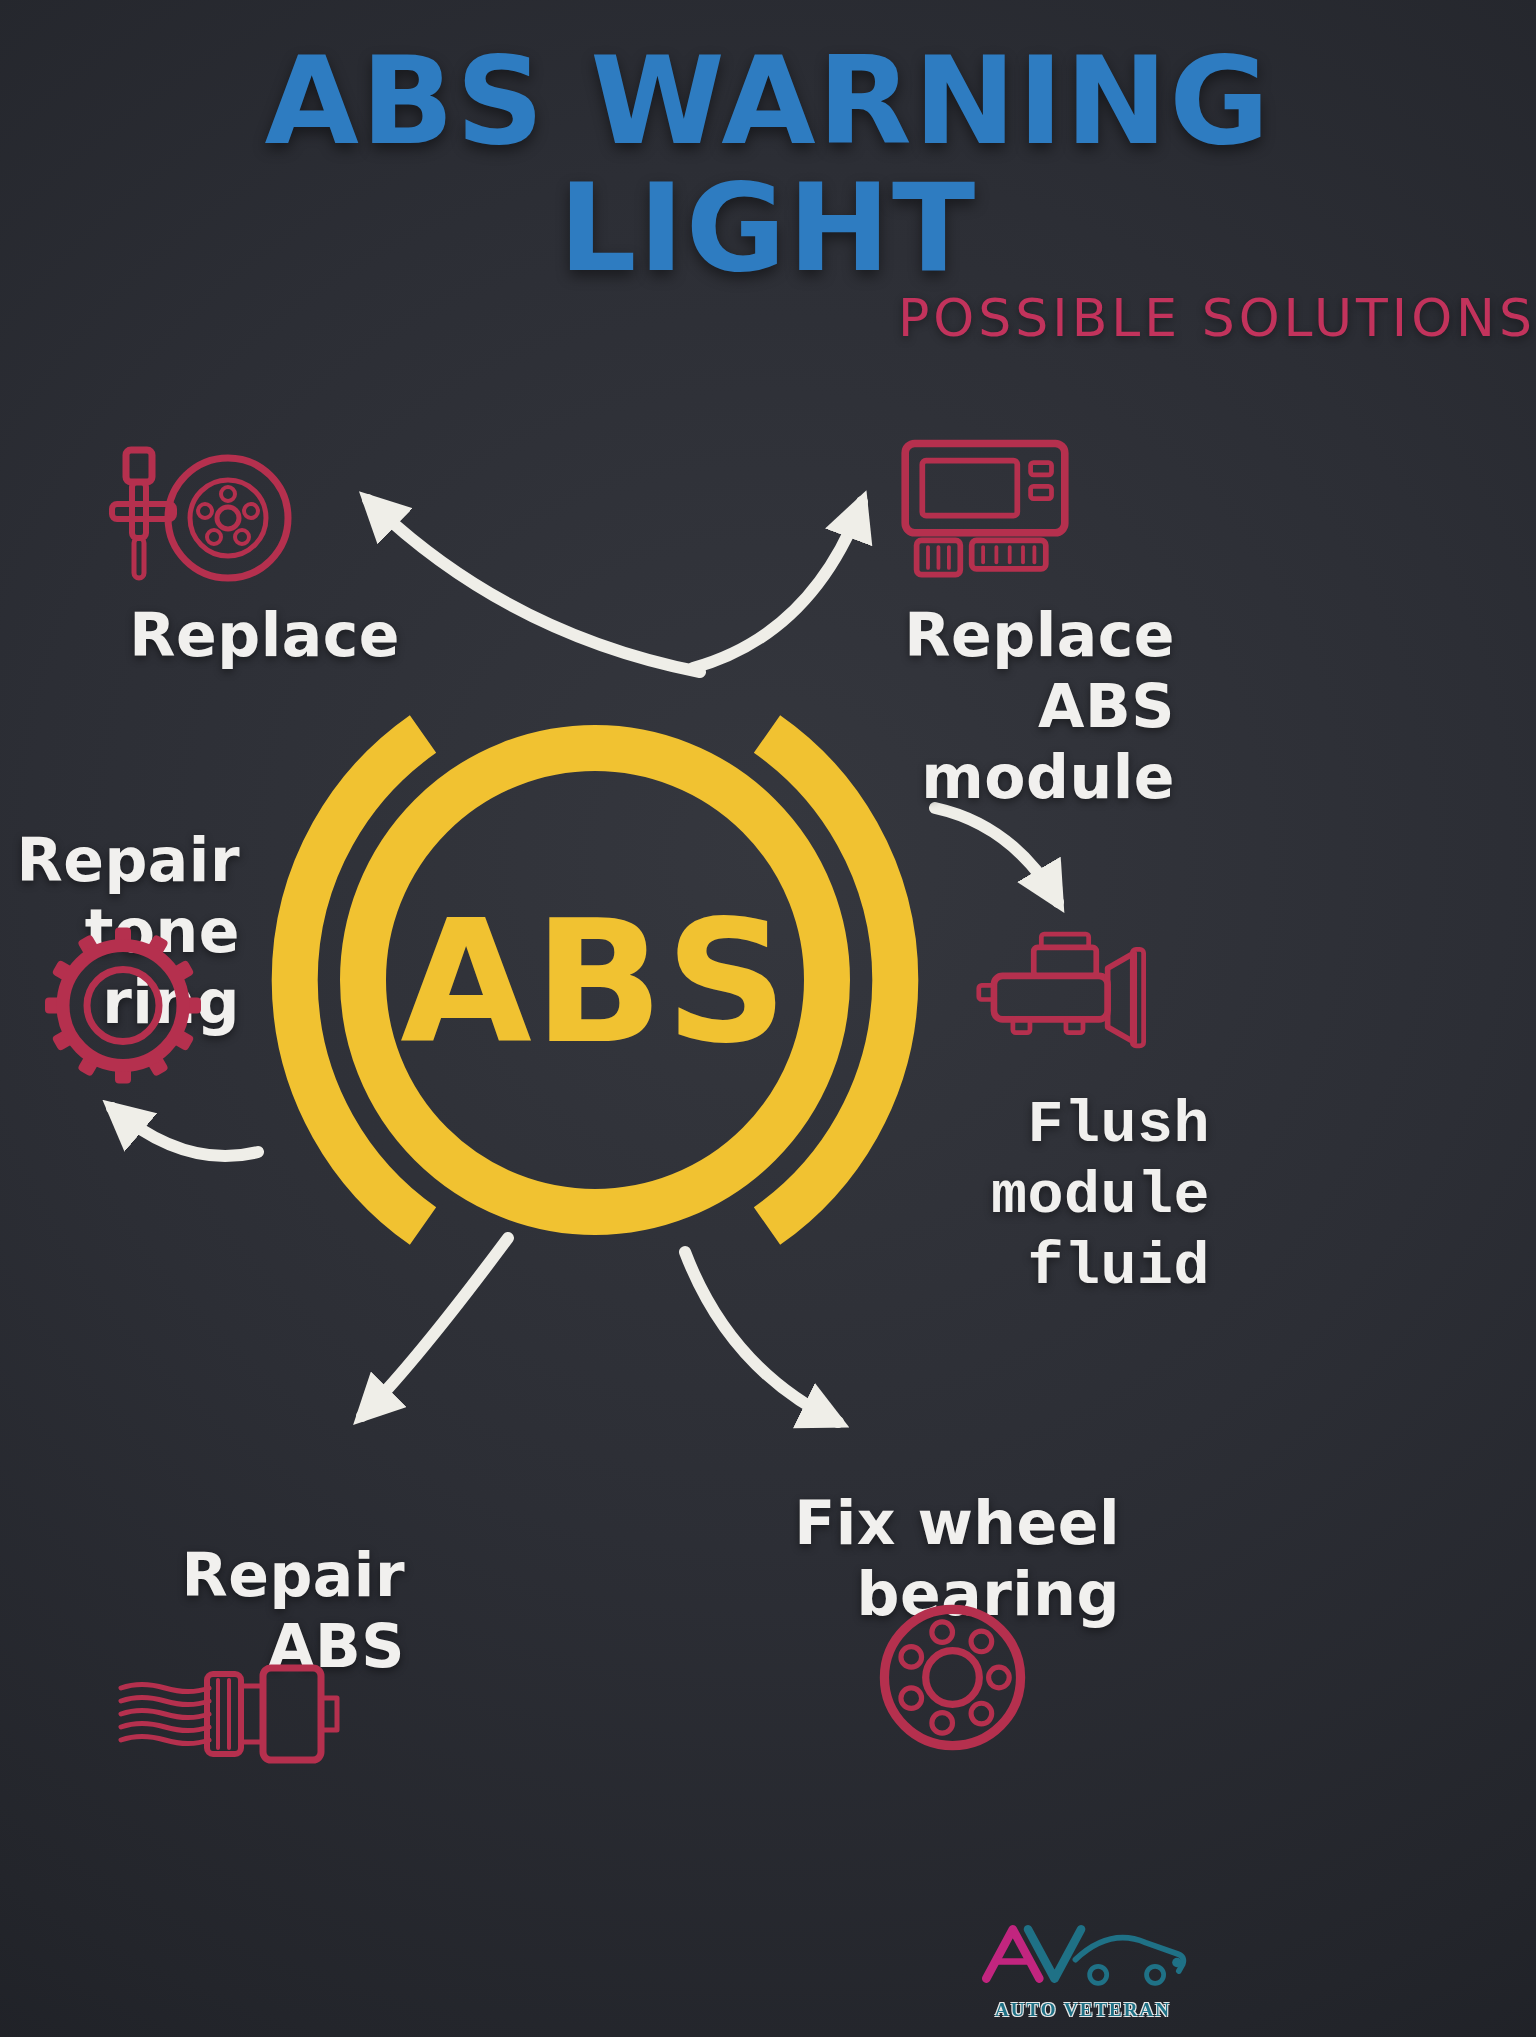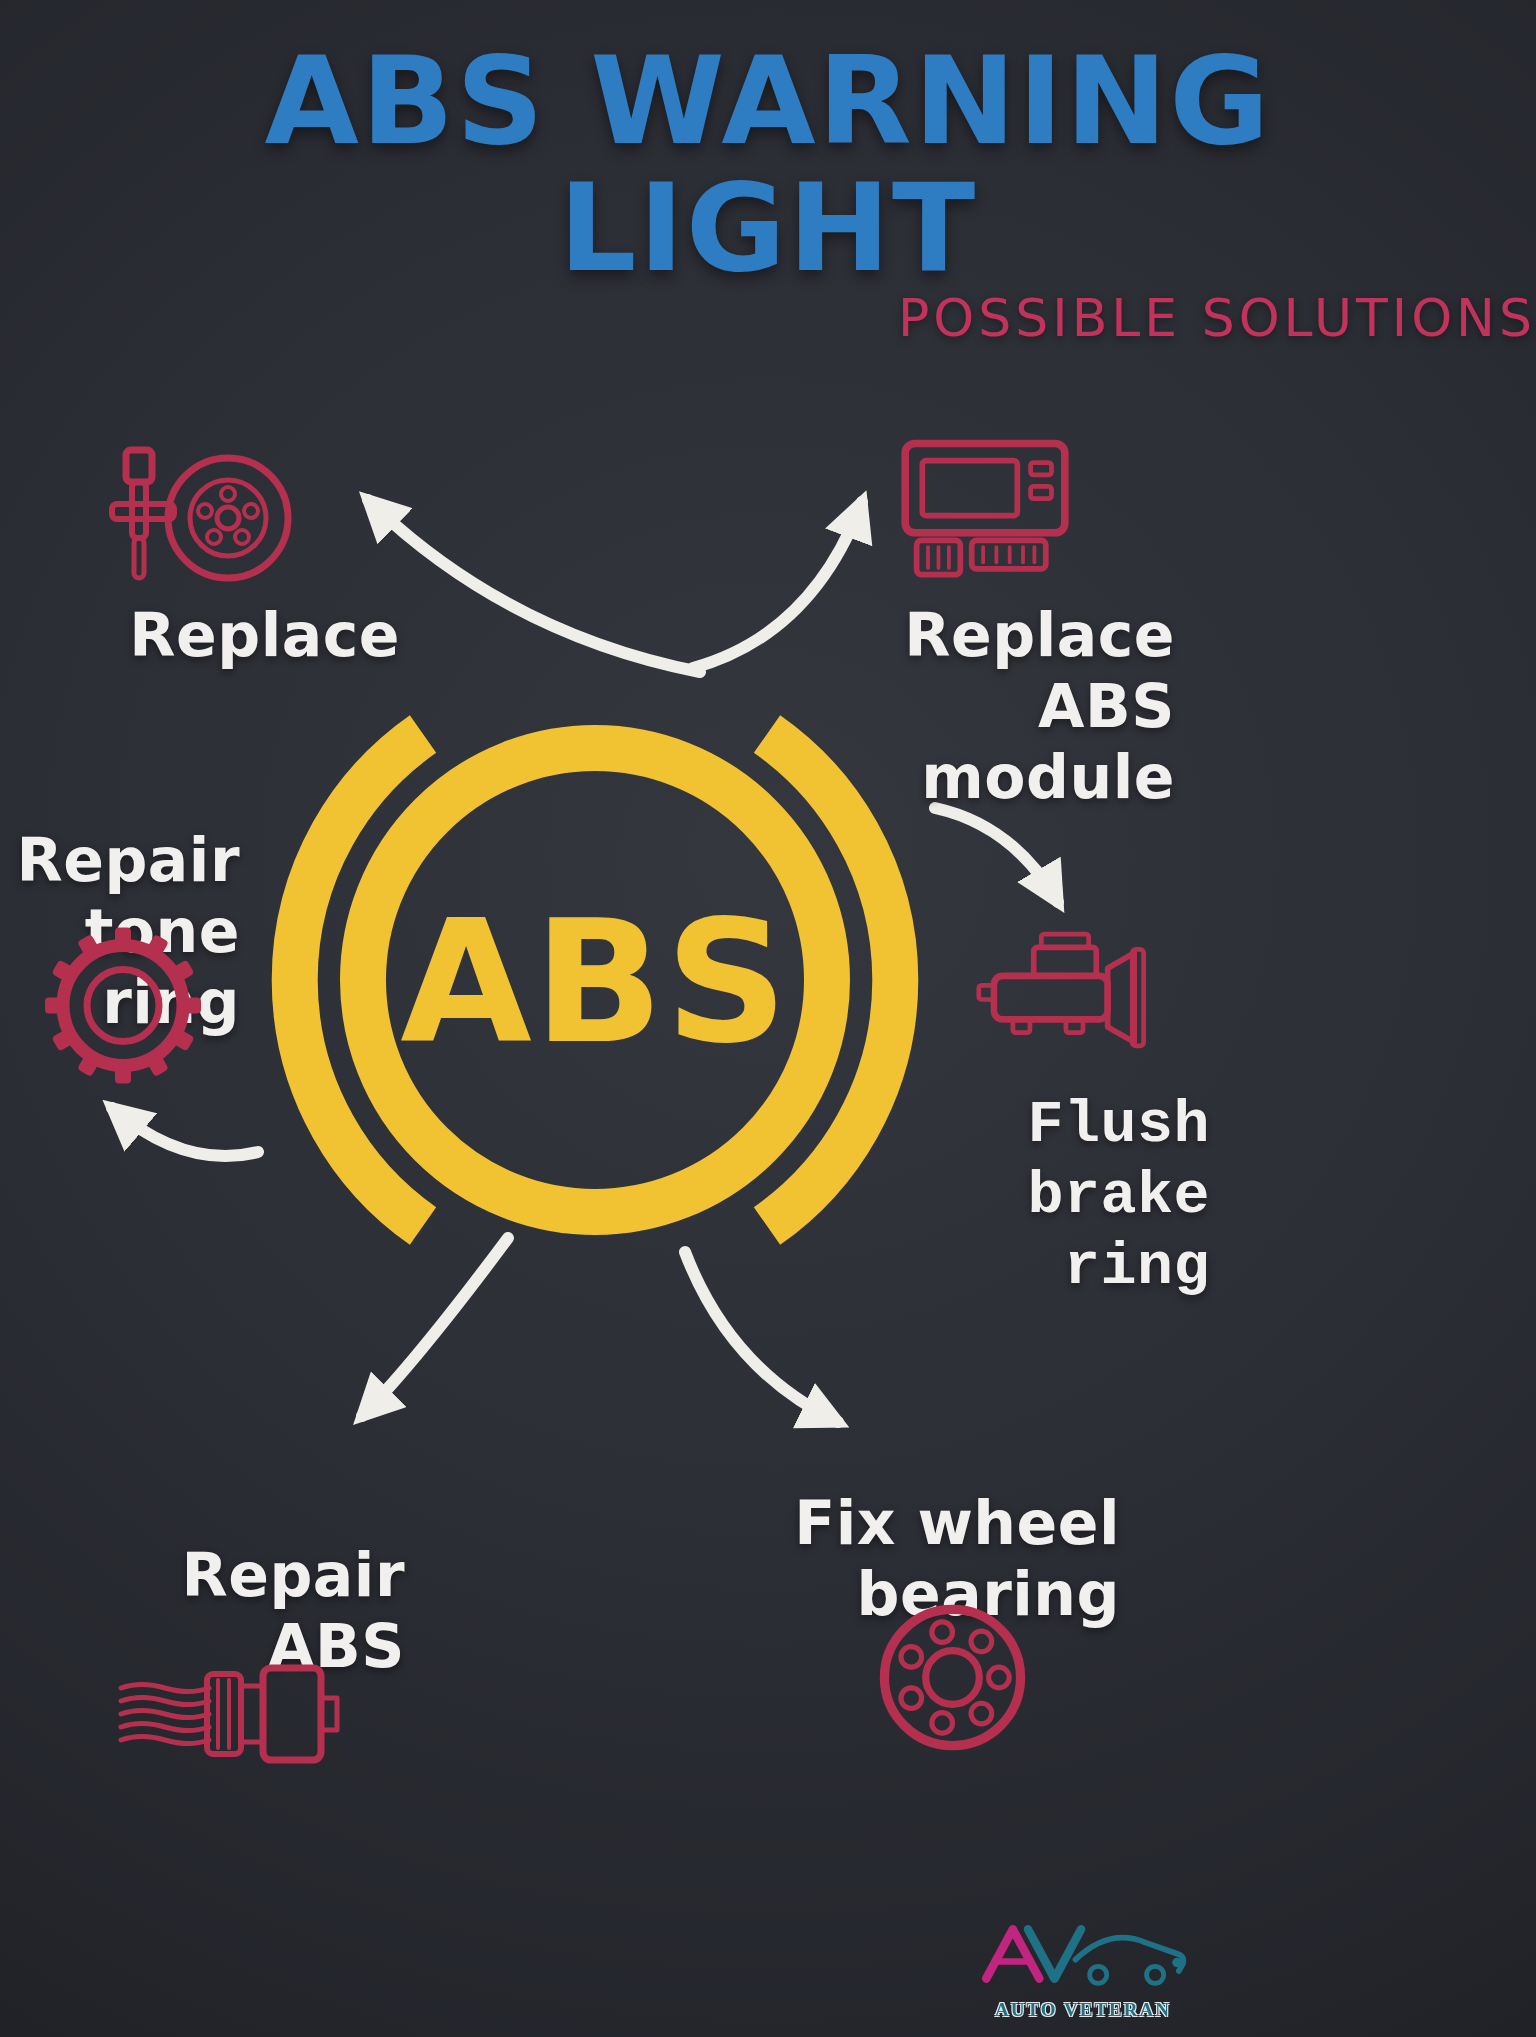--- a/index.html
+++ b/index.html
@@ -167,21 +167,21 @@
           <rect x="4" y="60" width="16" height="15" rx="3" stroke-width="5"></rect>
           <path d="M140 42 L168 26 L168 120 L140 104 Z"></path>
           <rect x="166" y="22" width="12" height="102" rx="4" stroke-width="5"></rect>
           <rect x="40" y="96" width="18" height="14" rx="3" stroke-width="5"></rect>
           <rect x="96" y="96" width="18" height="14" rx="3" stroke-width="5"></rect>
         </g>
       </svg>
     </div>
     <div class="label" style="left:880px;top:1090px;width:330px;font-family:Liberation Mono, monospace;">
       <span>Flush</span>
-      <span>brake ring</span>
+      <span>module fluid</span>
     </div>
   </div>
 
   <div>
     <div class="label" style="left:55px;top:1540px;width:350px;">
       <span>Repair ABS</span>
     </div>
     <div class="icon" style="left:115px;top:1642px;width:230px;height:140px;">
       <svg viewBox="0 0 230 140">
         <g class="crim" stroke-width="5">

